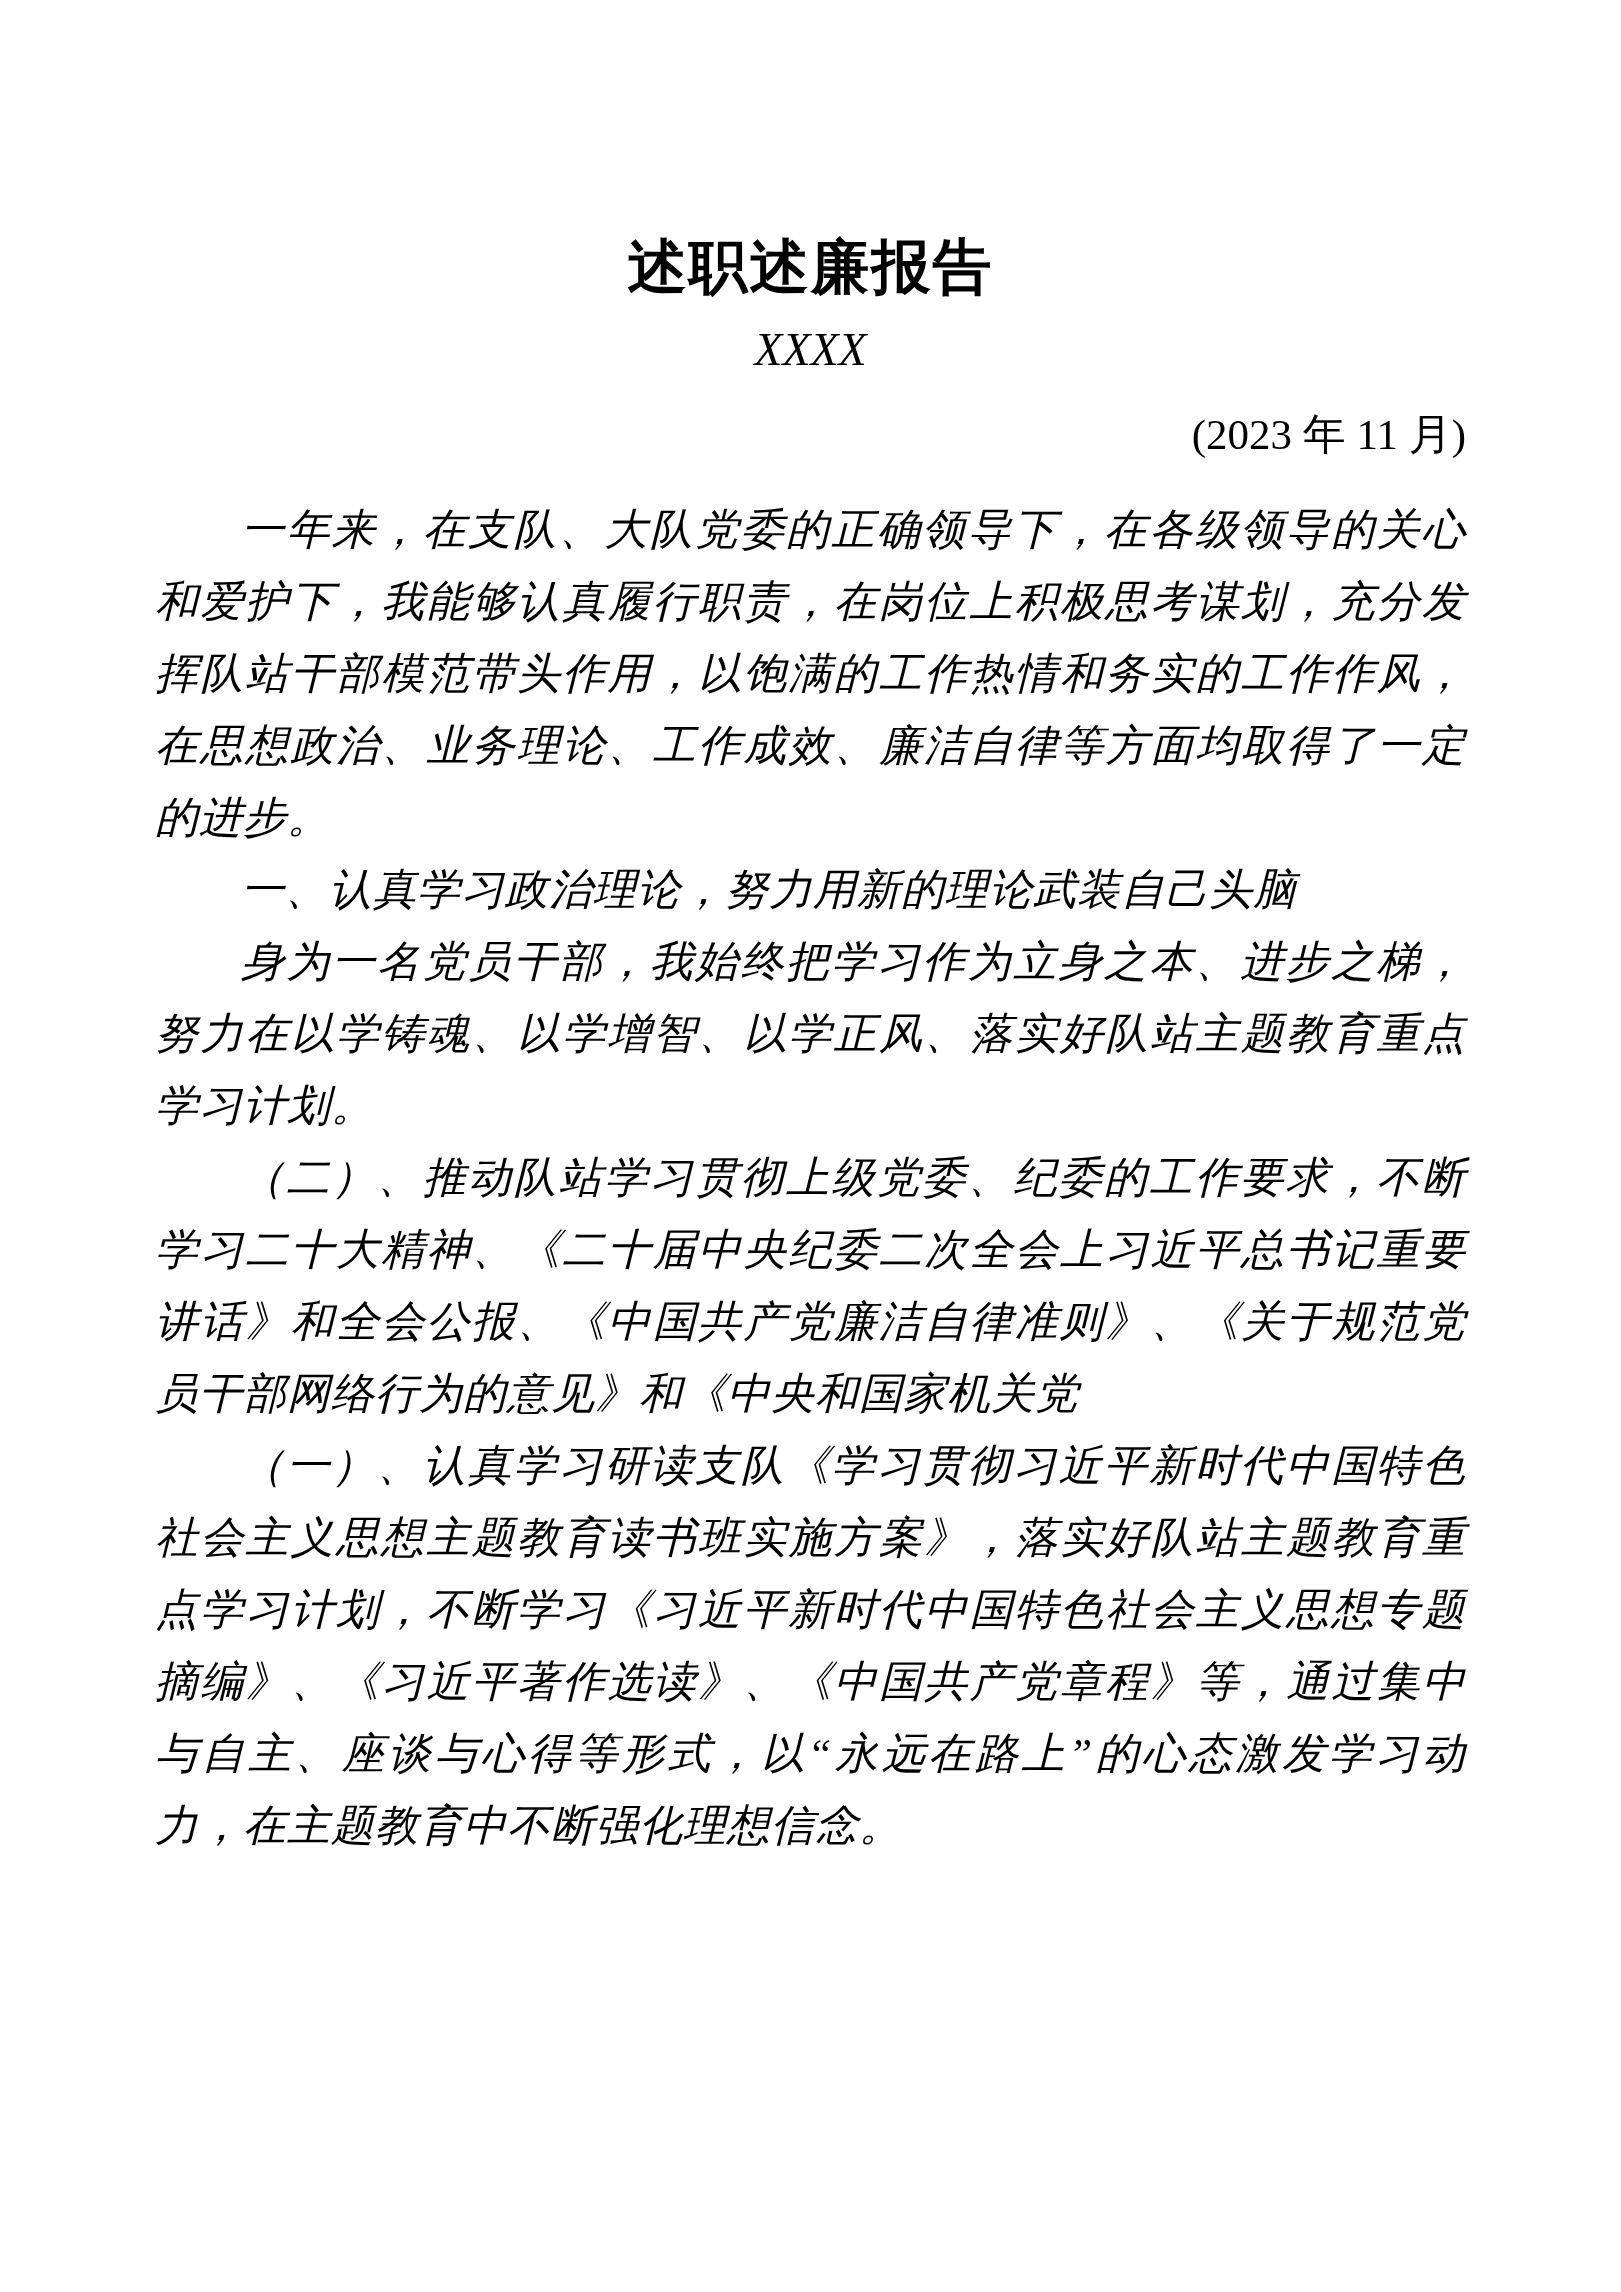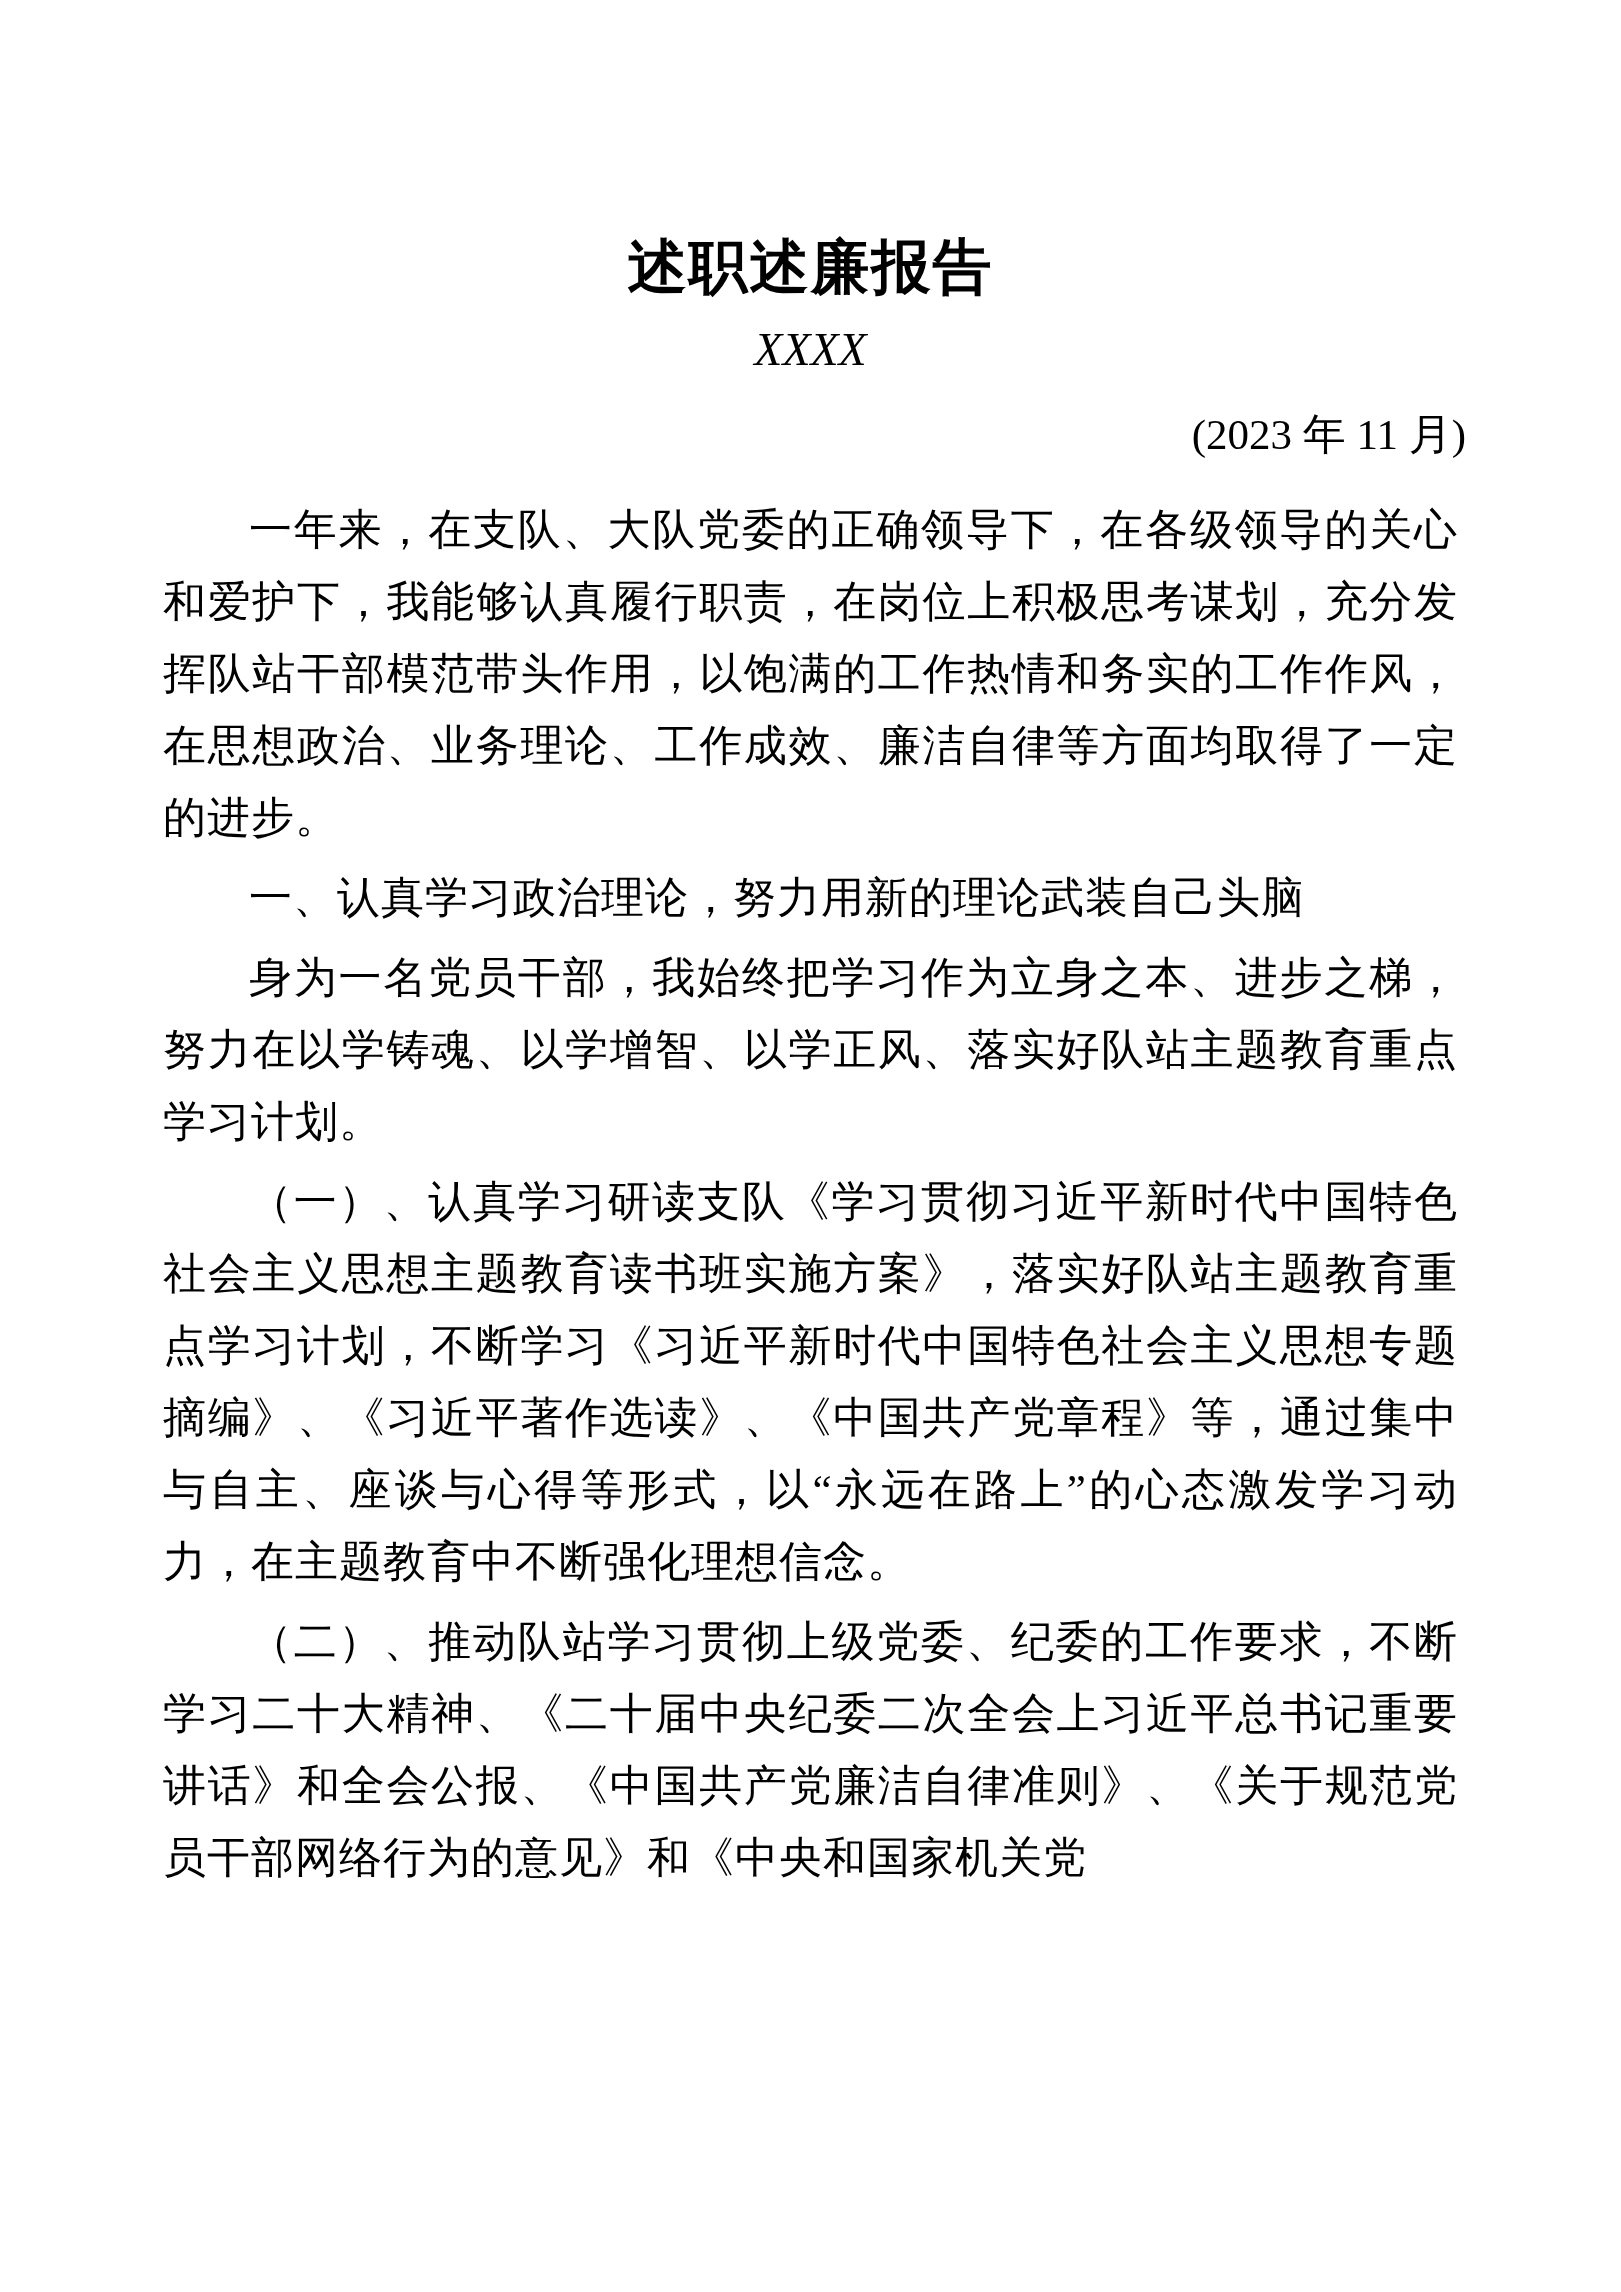--- a/index.html
+++ b/index.html
@@ -41,33 +41,34 @@
       margin: 0 0 27.4px 0;
     }
     .doc-body {
       width: 100%;
     }
     .para {
       font-size: 43px;
       line-height: 72px;
       text-align: justify;
       text-indent: 2em;
-      margin: 8px;
+      margin: 0;
       letter-spacing: 1px;
       word-break: break-all;
+      font-style: italic;
     }
   </style>
 </head>
 <body>
 
 <div class="page">
   <h1 class="doc-title">述职述廉报告</h1>
   <div class="doc-author">XXXX</div>
   <div class="doc-date">(2023 年 11 月)</div>
   <div class="doc-body">
     <p class="para">一年来，在支队、大队党委的正确领导下，在各级领导的关心和爱护下，我能够认真履行职责，在岗位上积极思考谋划，充分发挥队站干部模范带头作用，以饱满的工作热情和务实的工作作风，在思想政治、业务理论、工作成效、廉洁自律等方面均取得了一定的进步。</p>
     <p class="para">一、认真学习政治理论，努力用新的理论武装自己头脑</p>
     <p class="para">身为一名党员干部，我始终把学习作为立身之本、进步之梯，努力在以学铸魂、以学增智、以学正风、落实好队站主题教育重点学习计划。</p>
+    <p class="para">（二）、推动队站学习贯彻上级党委、纪委的工作要求，不断学习二十大精神、《二十届中央纪委二次全会上习近平总书记重要讲话》和全会公报、《中国共产党廉洁自律准则》、《关于规范党员干部网络行为的意见》和《中央和国家机关党</p>
     <p class="para">（一）、认真学习研读支队《学习贯彻习近平新时代中国特色社会主义思想主题教育读书班实施方案》，落实好队站主题教育重点学习计划，不断学习《习近平新时代中国特色社会主义思想专题摘编》、《习近平著作选读》、《中国共产党章程》等，通过集中与自主、座谈与心得等形式，以“永远在路上”的心态激发学习动力，在主题教育中不断强化理想信念。</p>
-    <p class="para">（二）、推动队站学习贯彻上级党委、纪委的工作要求，不断学习二十大精神、《二十届中央纪委二次全会上习近平总书记重要讲话》和全会公报、《中国共产党廉洁自律准则》、《关于规范党员干部网络行为的意见》和《中央和国家机关党</p>
   </div>
 </div>
 
 
 </body></html>

